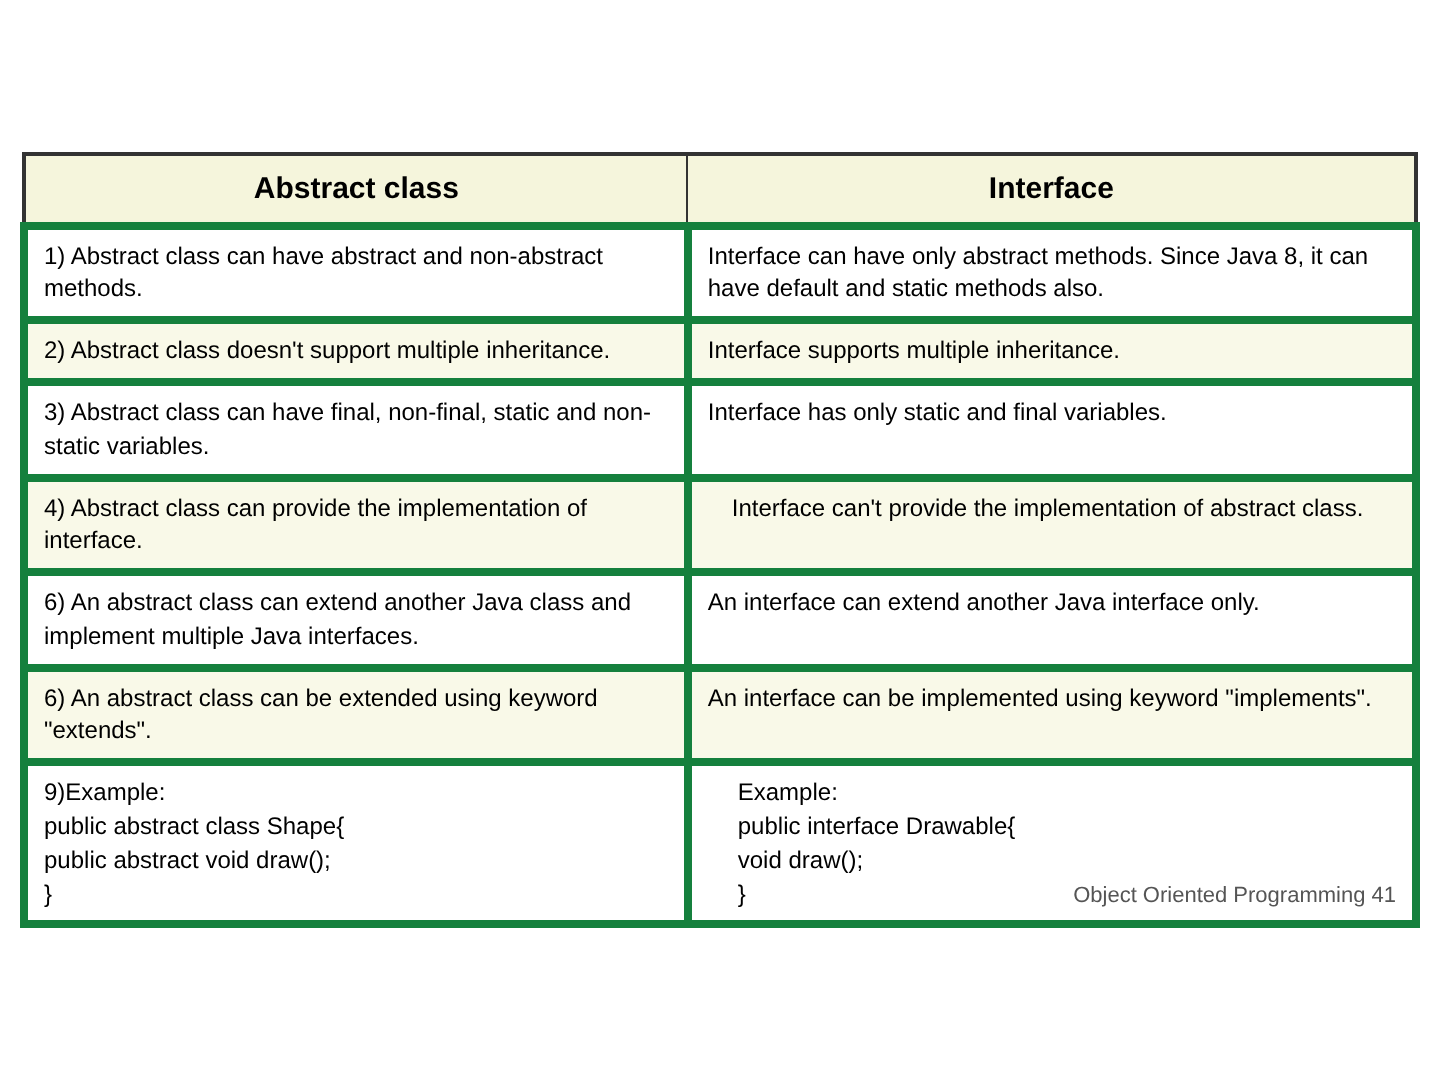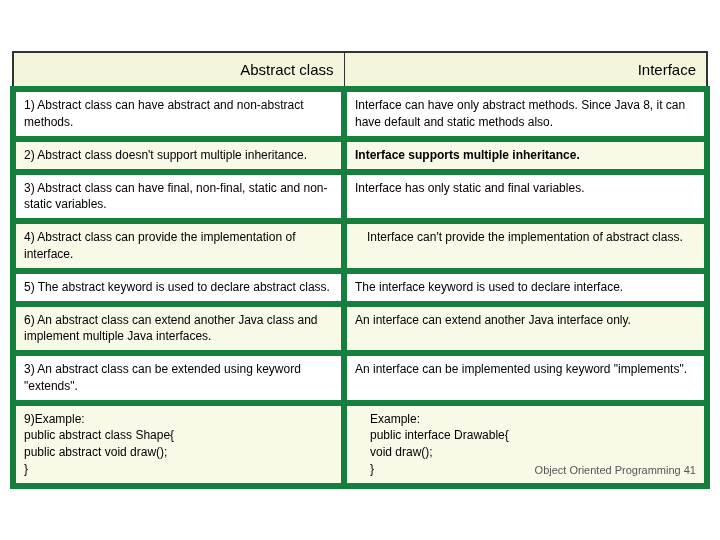--- a/index.html
+++ b/index.html
@@ -18,29 +18,29 @@
       width: 700px;
       margin: 10px auto;
     }
     table {
       width: 100%;
       border-collapse: collapse;
       border: 2px solid #333;
     }
     thead tr th {
       background: #f5f5dc;
-      font-weight: normal;
+      font-weight: bold;
       font-size: 15px;
       padding: 8px 10px;
       border: 1px solid #333;
-      text-align: right;
+      text-align: center;
     }
     tbody tr td {
       padding: 5px 8px;
-      border: 6px solid #15803d;
+      border: 4px solid #15803d;
       vertical-align: top;
       font-size: 12px;
       line-height: 1.4;
     }
     tbody tr:nth-child(odd) td {
       background: #fff;
     }
     tbody tr:nth-child(even) td {
       background: #f9f9e8;
     }
@@ -66,40 +66,36 @@
         <th>Interface</th>
       </tr>
     </thead>
     <tbody id="table-body">
     <tr>
           <td style="white-space: pre-line;">1) Abstract class can have abstract and non-abstract methods.</td>
           <td style="white-space: pre-line;">Interface can have only abstract methods. Since Java 8, it can have default and static methods also.</td>
         </tr>
         <tr>
           <td style="white-space: pre-line;">2) Abstract class doesn't support multiple inheritance.</td>
-          <td style="white-space: pre-line; font-weight: bold;">Interface supports multiple inheritance.</td>
+          <td style="white-space: pre-line;">Interface supports multiple inheritance.</td>
         </tr>
         <tr>
           <td style="white-space: pre-line; margin-top: 28px;">3) Abstract class can have final, non-final, static and non-static variables.</td>
           <td style="white-space: pre-line;">Interface has only static and final variables.</td>
         </tr>
         <tr>
           <td style="white-space: pre-line;">4) Abstract class can provide the implementation of interface.</td>
           <td style="white-space: pre-line; padding-left: 20px;">Interface can't provide the implementation of abstract class.</td>
         </tr>
         <tr>
-          <td style="white-space: pre-line;">5) The abstract keyword is used to declare abstract class.</td>
-          <td style="white-space: pre-line;">The interface keyword is used to declare interface.</td>
-        </tr>
-        <tr>
           <td style="white-space: pre-line;">6) An abstract class can extend another Java class and implement multiple Java interfaces.</td>
           <td style="white-space: pre-line; margin-left: 15px;">An interface can extend another Java interface only.</td>
         </tr>
         <tr>
-          <td style="white-space: pre-line;">3) An abstract class can be extended using keyword "extends".</td>
+          <td style="white-space: pre-line;">6) An abstract class can be extended using keyword "extends".</td>
           <td style="white-space: pre-line;">An interface can be implemented using keyword "implements".</td>
         </tr>
         <tr class="footer-row">
           <td style="white-space: pre-line;">9)Example:
 public abstract class Shape{
 public abstract void draw();
 }</td>
           <td style="white-space: pre-line; position: relative; padding-left: 23px;">Example:
 public interface Drawable{
 void draw();

